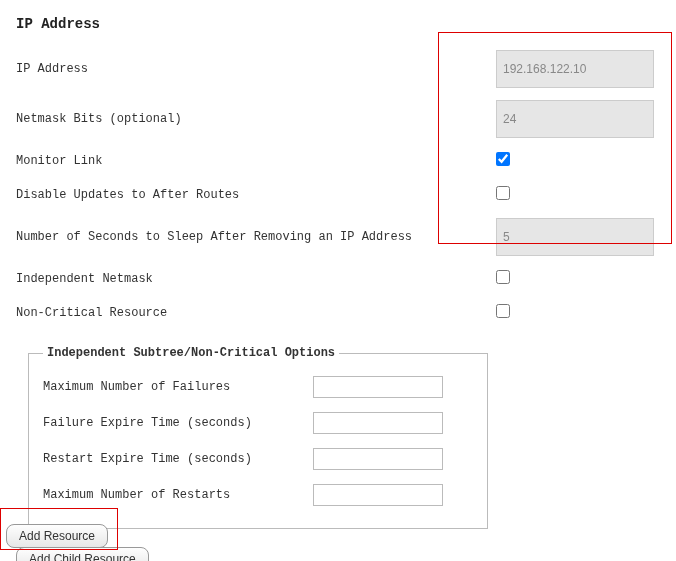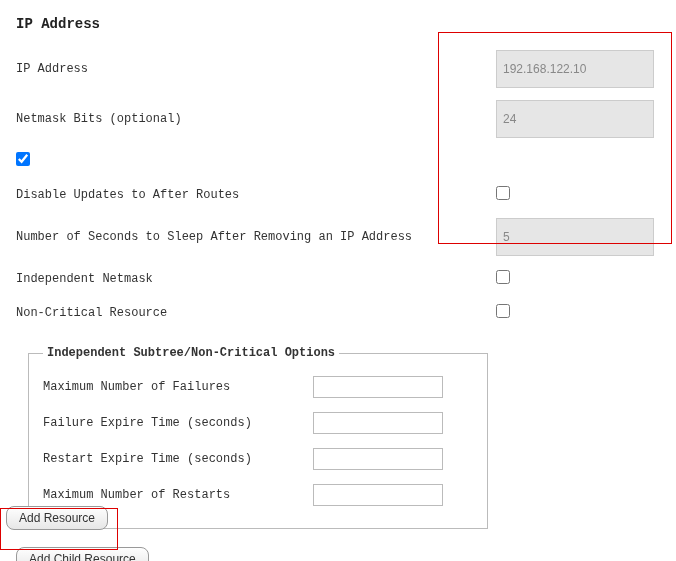--- a/index.html
+++ b/index.html
@@ -105,40 +105,41 @@
     padding: 4px 12px;
     border: 1px solid #999;
     border-radius: 8px;
     background: linear-gradient(#fefefe, #e7e7e7);
     cursor: pointer;
   }
   .btn-row { }
   .footer-btn {
     position: absolute;
     left: 6px;
-    top: 506px;
+    top: 524px;
   }
 </style>
 </head>
 <body>
 
 <div class="page">
   <h2>IP Address</h2>
 
   <div class="form-row">
     <div class="form-label">IP Address</div>
     <div class="ctrl"><input type="text" class="dis" disabled="" value="192.168.122.10" style=""></div>
   </div>
 
   <div class="form-row">
     <div class="form-label">Netmask Bits (optional)</div>
     <div class="ctrl"><input type="text" class="dis" disabled="" value="24" style=""></div>
   </div>
 
   <div class="form-row">
+    <div class="form-label">Monitor Link</div>
     <div class="ctrl"><input type="checkbox" checked="" style=""></div>
   </div>
 
   <div class="form-row">
     <div class="form-label">Disable Updates to After Routes</div>
     <div class="ctrl"><input type="checkbox" style=""></div>
   </div>
 
   <div class="form-row">
     <div class="form-label">Number of Seconds to Sleep After Removing an IP Address</div>

